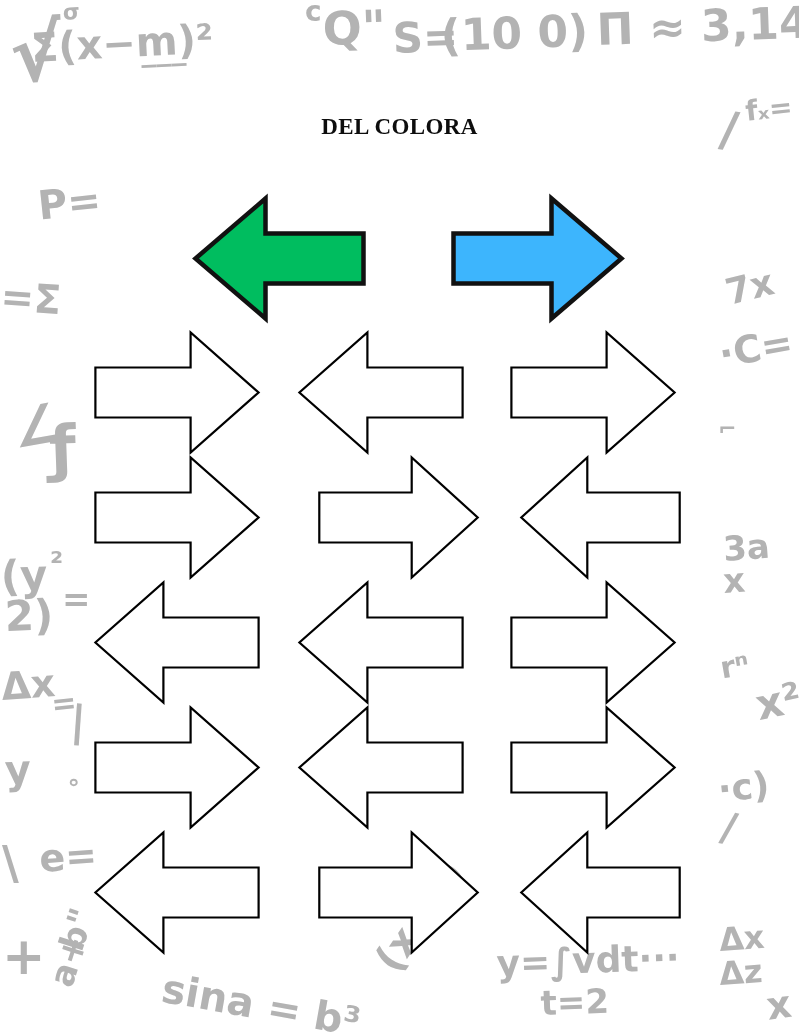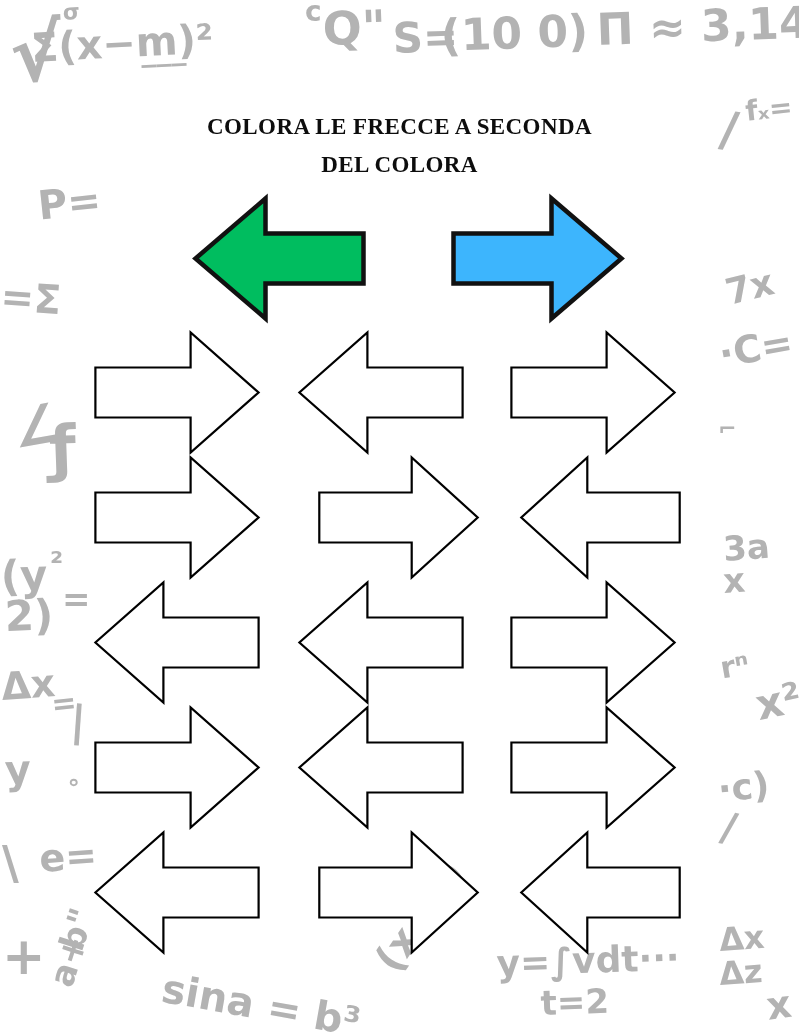--- a/index.html
+++ b/index.html
@@ -166,21 +166,20 @@
       <div class="scrib" style="left: 44px; top: 980px; font-size: 34px; transform: rotate(-72deg); transform-origin: left top;">a+</div>
       <div class="scrib" style="left: 166px; top: 968px; font-size: 40px; transform: rotate(10deg); transform-origin: left top;">sina = b³</div>
       <div class="scrib" style="left: 368px; top: 956px; font-size: 40px; transform: rotate(-56deg); transform-origin: left top;">(x+h)</div>
       <div class="scrib" style="left: 496px; top: 946px; font-size: 36px; transform: rotate(-2deg); transform-origin: left top;">y=∫vdt···</div>
       <div class="scrib" style="left: 540px; top: 986px; font-size: 34px; transform: rotate(-2deg); transform-origin: left top;">t=2</div>
     </div>
 
   <div id="content">
 
     <div id="title-block">
-      <div class="title-line">COLORA LE FRECCE A SECONDA</div>
       <div class="title-line">DEL COLORA</div>
     </div>
 
     <div id="legend">
       <div class="legend-cell" id="legend-left">
           <svg viewBox="0 0 100 100" preserveAspectRatio="none" class="arrow-svg">
             <polygon points="98.00,30.00 42.00,30.00 42.00,2.00 2.00,50.00 42.00,98.00 42.00,70.00 98.00,70.00" class="arrow-filled" vector-effect="non-scaling-stroke" fill="#00bd5f"></polygon>
           </svg>
         </div>
       <div class="legend-cell" id="legend-right">

